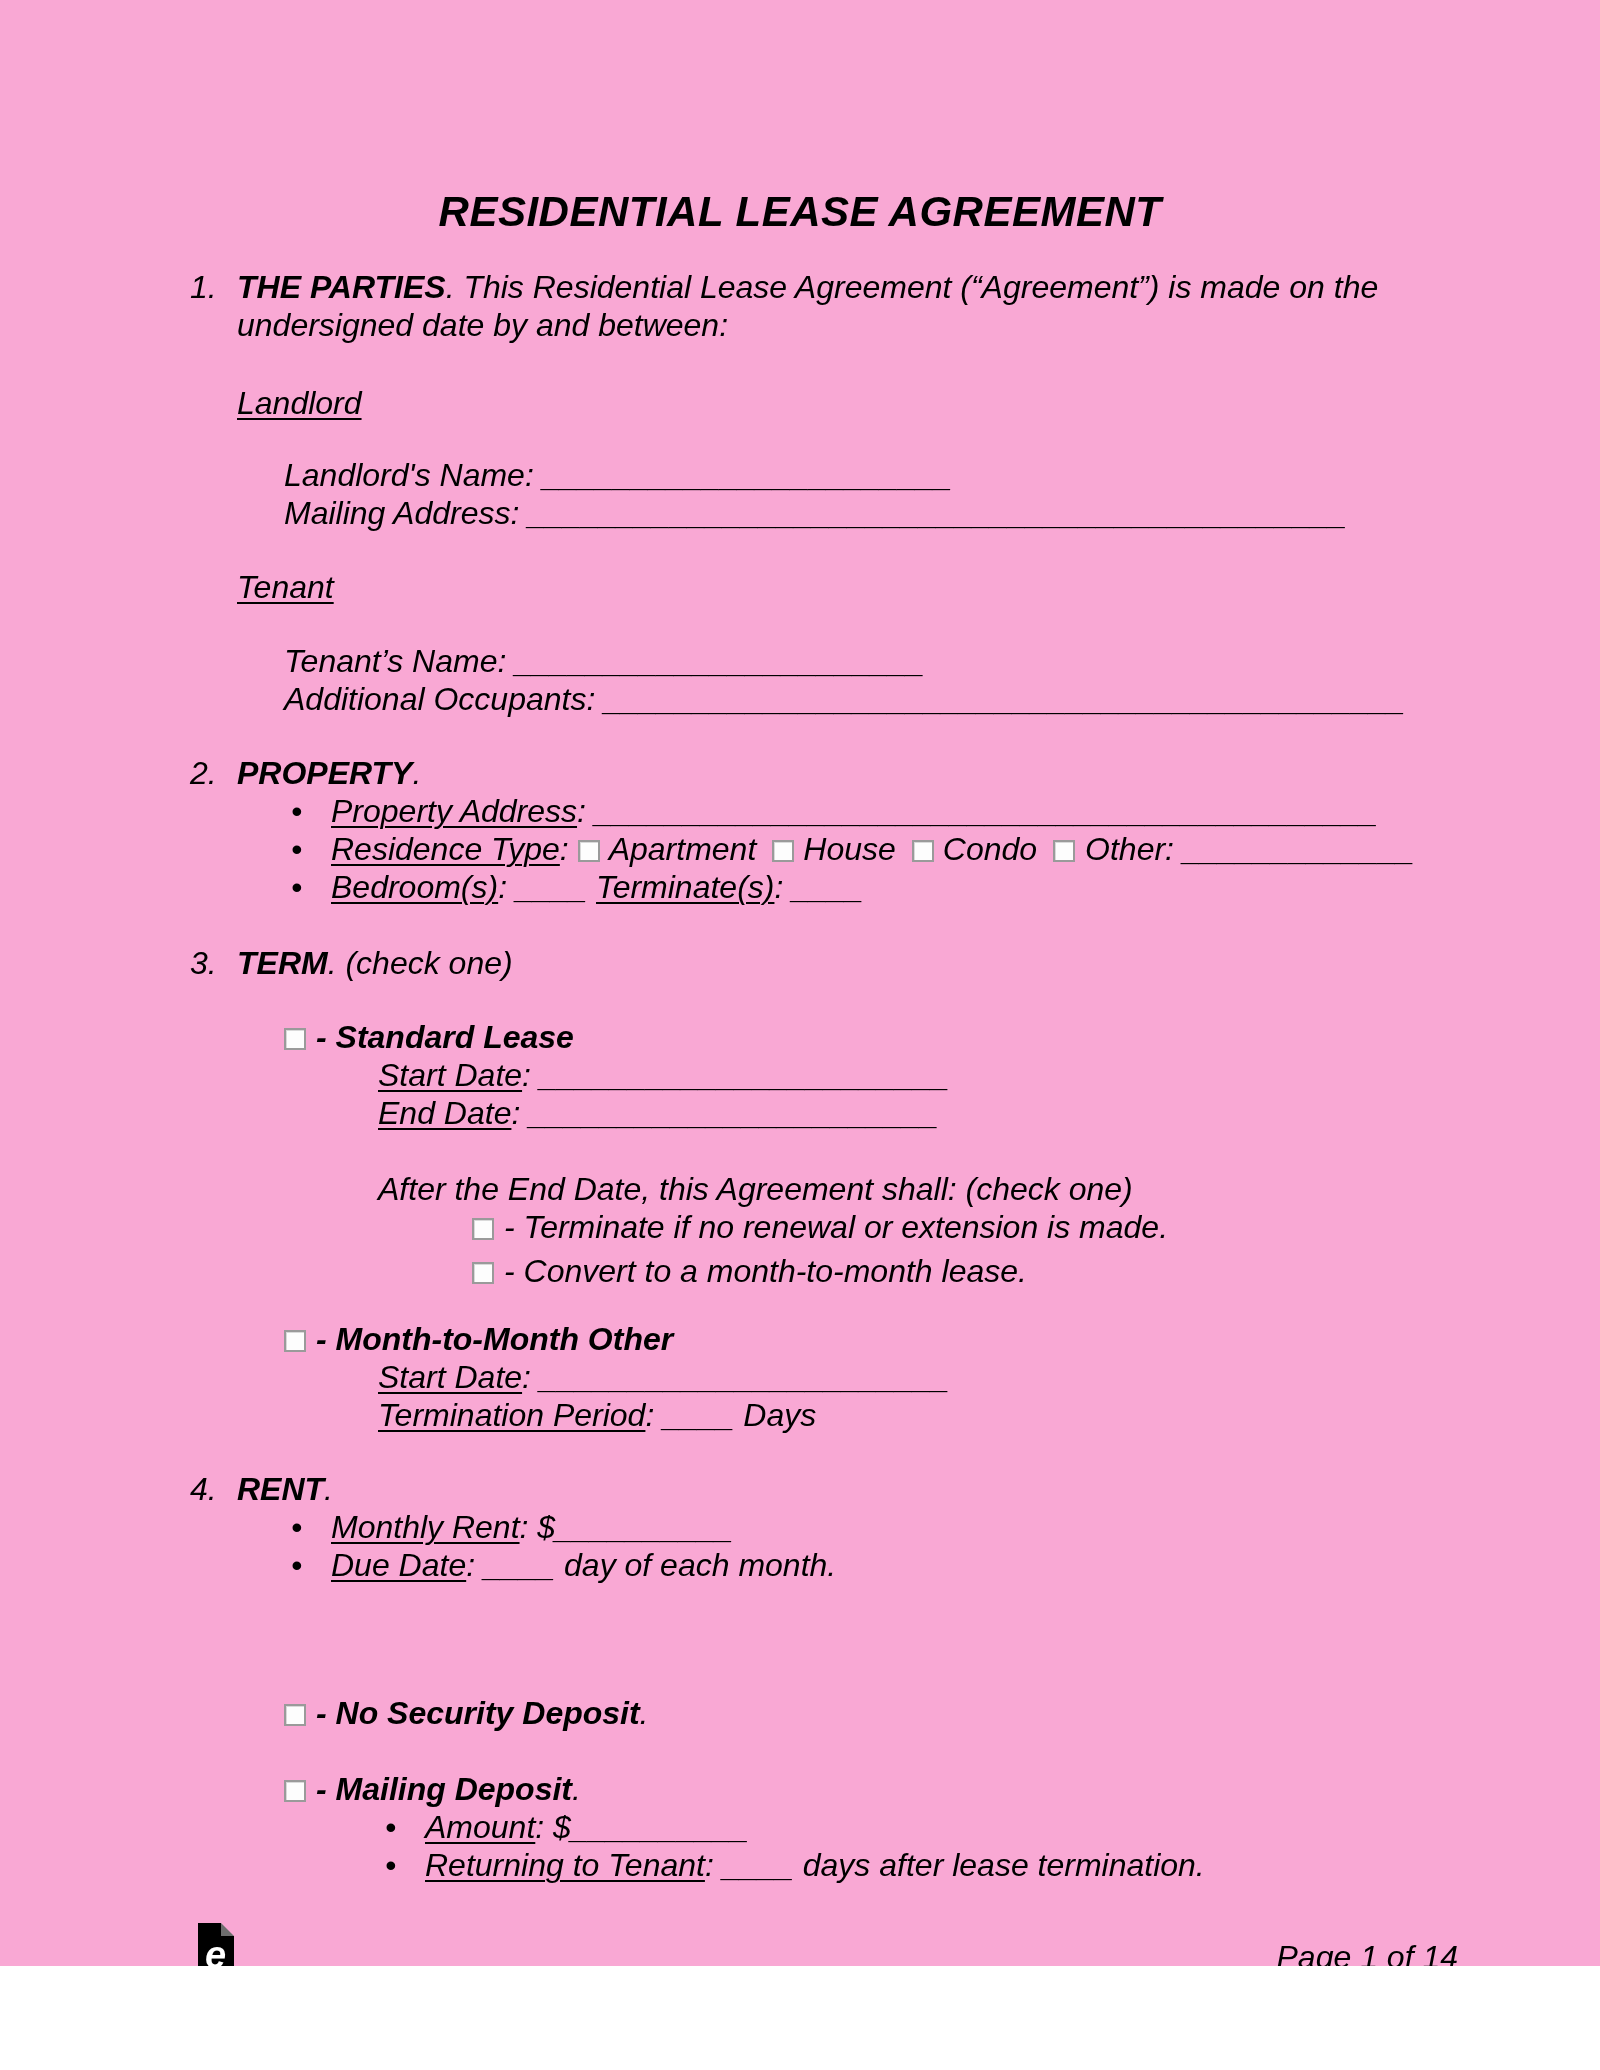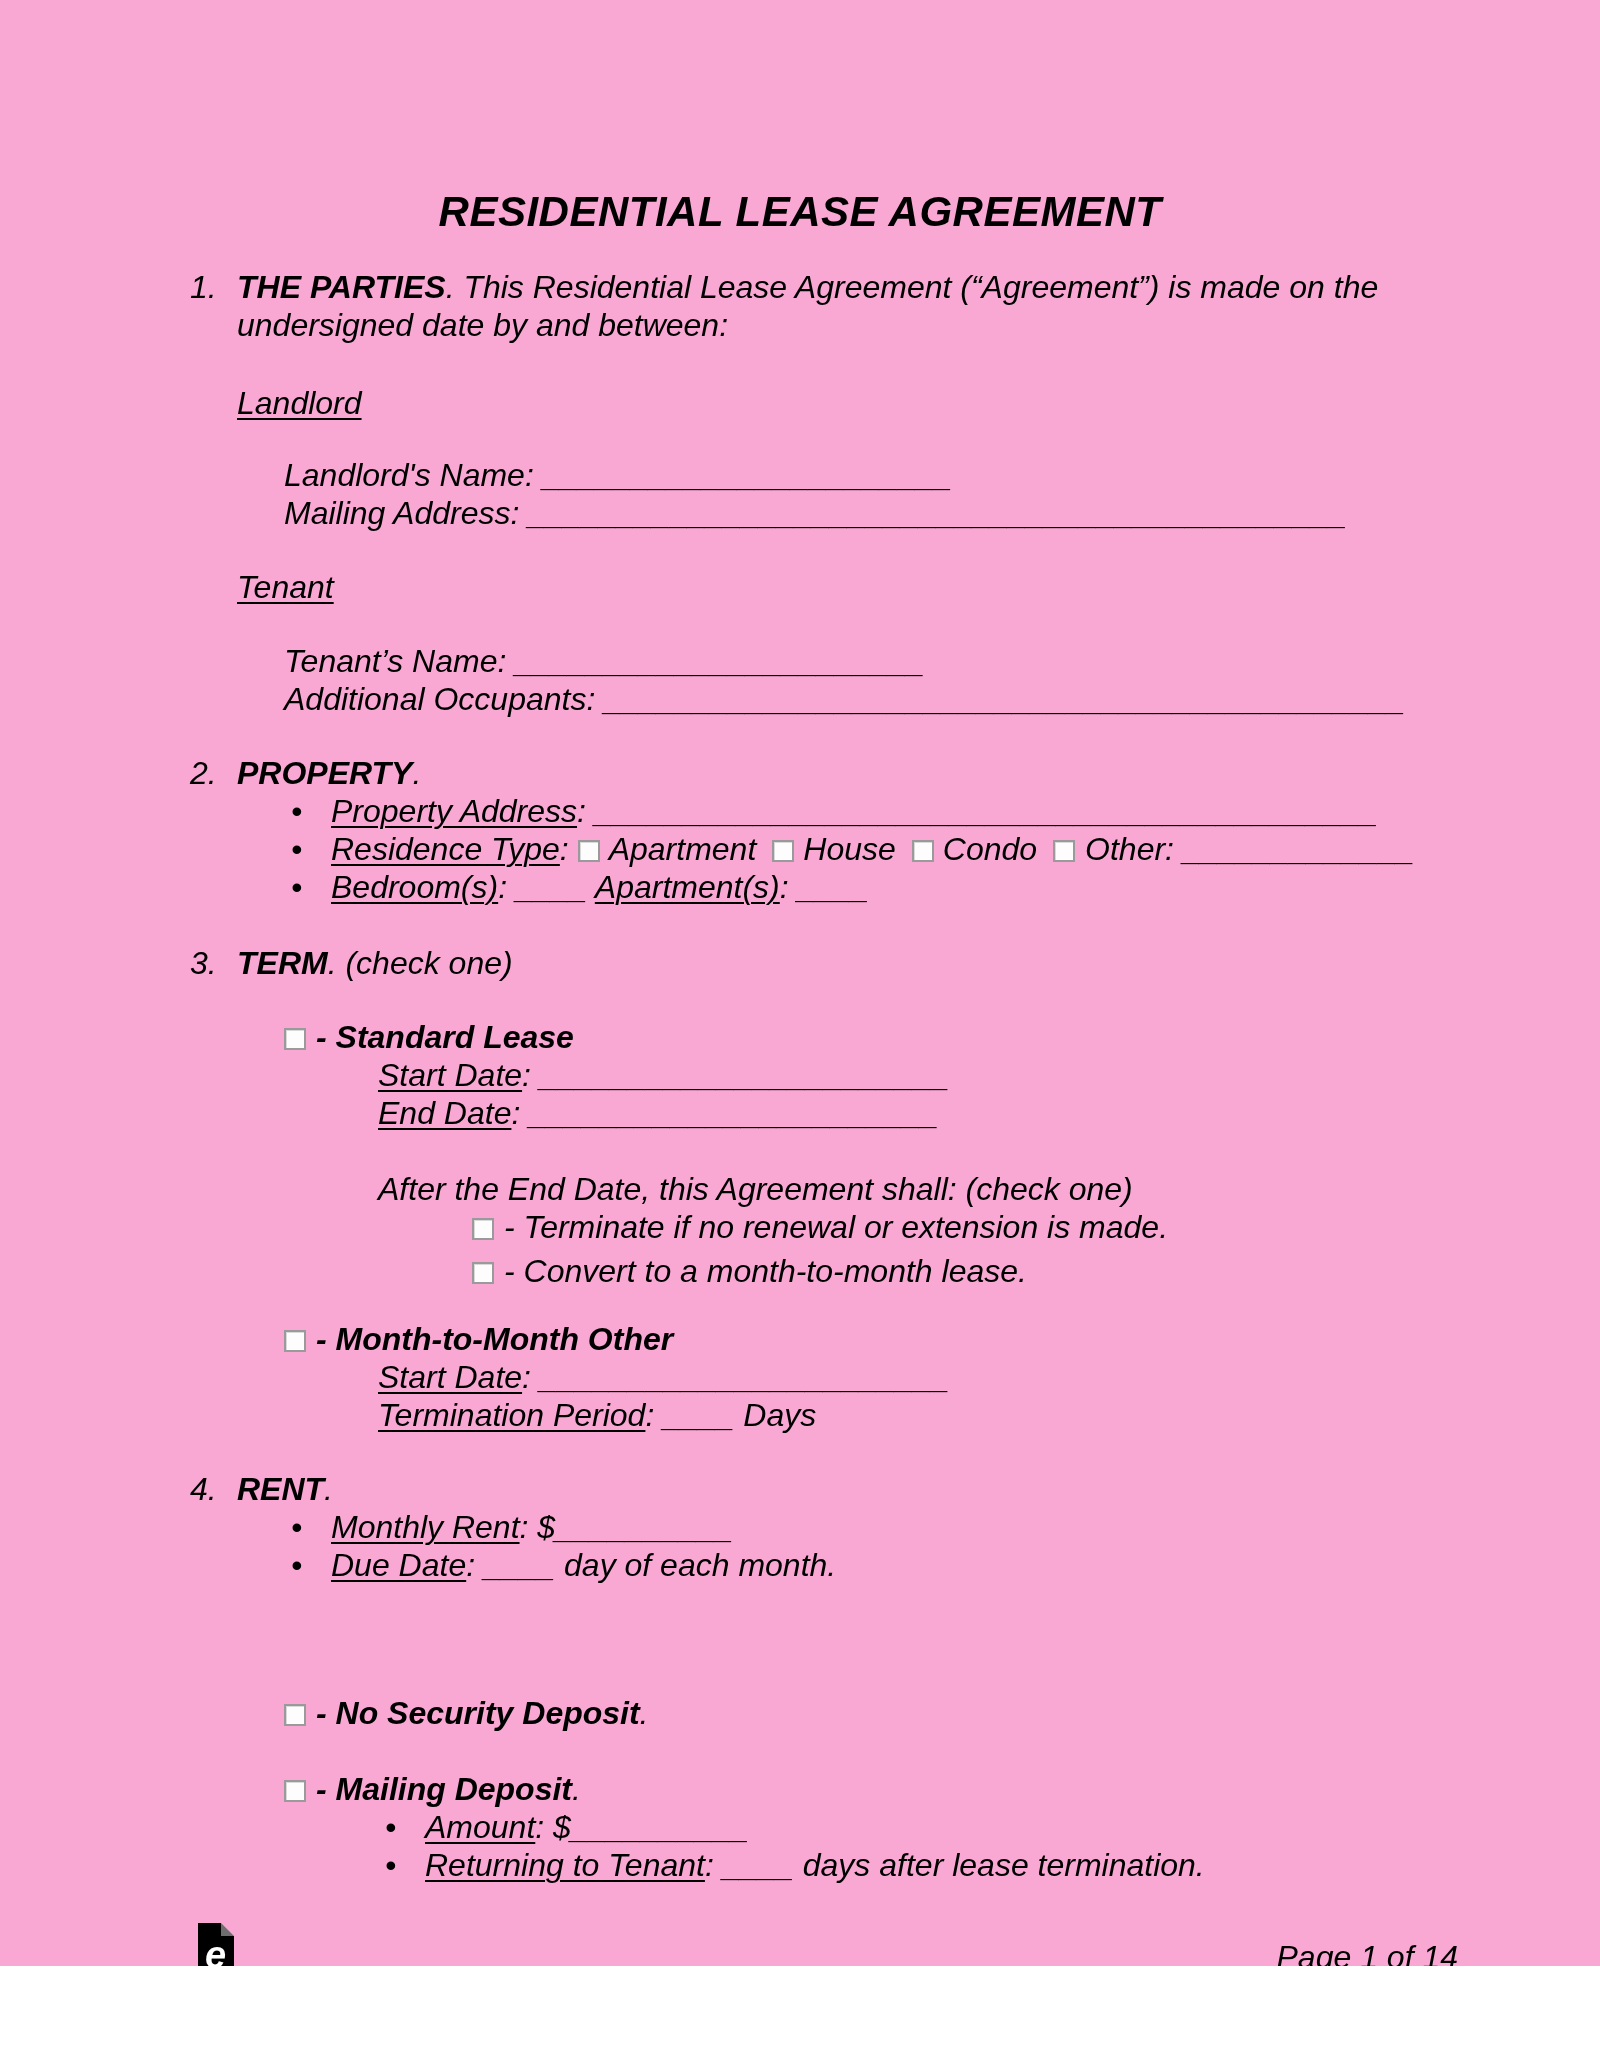--- a/index.html
+++ b/index.html
@@ -74,21 +74,21 @@
   <div class="line" style="top:642px;left:284px"><span>Tenant’s Name:</span><span> _______________________</span></div>
   <div class="line" style="top:680px;left:284px"><span>Additional Occupants:</span><span> _____________________________________________</span></div>
 
   <div class="line" style="top:754px;left:190px"><span class="num">2.</span><b>PROPERTY</b><span>.</span></div>
 
   <div class="line" style="top:792px;left:284px"><span class="bullet">•</span><span class="ul">Property Address</span><span>:</span><span> ____________________________________________</span></div>
 
   <div class="line" style="top:830px;left:284px"><span class="bullet">•</span><span class="ul">Residence Type</span><span>:</span>
     <span class="opt"><span class="cb"></span><span>Apartment</span></span><span class="opt"><span class="cb"></span><span>House</span></span><span class="opt"><span class="cb"></span><span>Condo</span></span><span><span class="cb"></span><span>Other:</span></span><span> _____________</span></div>
 
-  <div class="line" style="top:868px;left:284px"><span class="bullet">•</span><span class="ul">Bedroom(s)</span><span>:</span><span> ____ </span><span class="ul">Apartment(s)</span><span>:</span><span> ____</span></div>
+  <div class="line" style="top:868px;left:284px"><span class="bullet">•</span><span class="ul">Bedroom(s)</span><span>:</span><span> ____ </span><span class="ul">Terminate(s)</span><span>:</span><span> ____</span></div>
 
   <div class="line" style="top:944px;left:190px"><span class="num">3.</span><b>TERM</b><span>. (check one)</span></div>
 
   <div class="line" style="top:1018px;left:284px"><span class="cb"></span><b>- Standard Lease</b></div>
   <div class="line" style="top:1056px;left:378px"><span class="ul">Start Date</span><span>:</span><span> _______________________</span></div>
   <div class="line" style="top:1094px;left:378px"><span class="ul">End Date</span><span>:</span><span> _______________________</span></div>
 
   <div class="line" style="top:1170px;left:378px"><span>After the End Date, this Agreement shall: (check one)</span></div>
   <div class="line" style="top:1208px;left:472px"><span class="cb"></span><span>- Terminate if no renewal or extension is made.</span></div>
   <div class="line" style="top:1252px;left:472px"><span class="cb"></span><span>- Convert to a month-to-month lease.</span></div>

